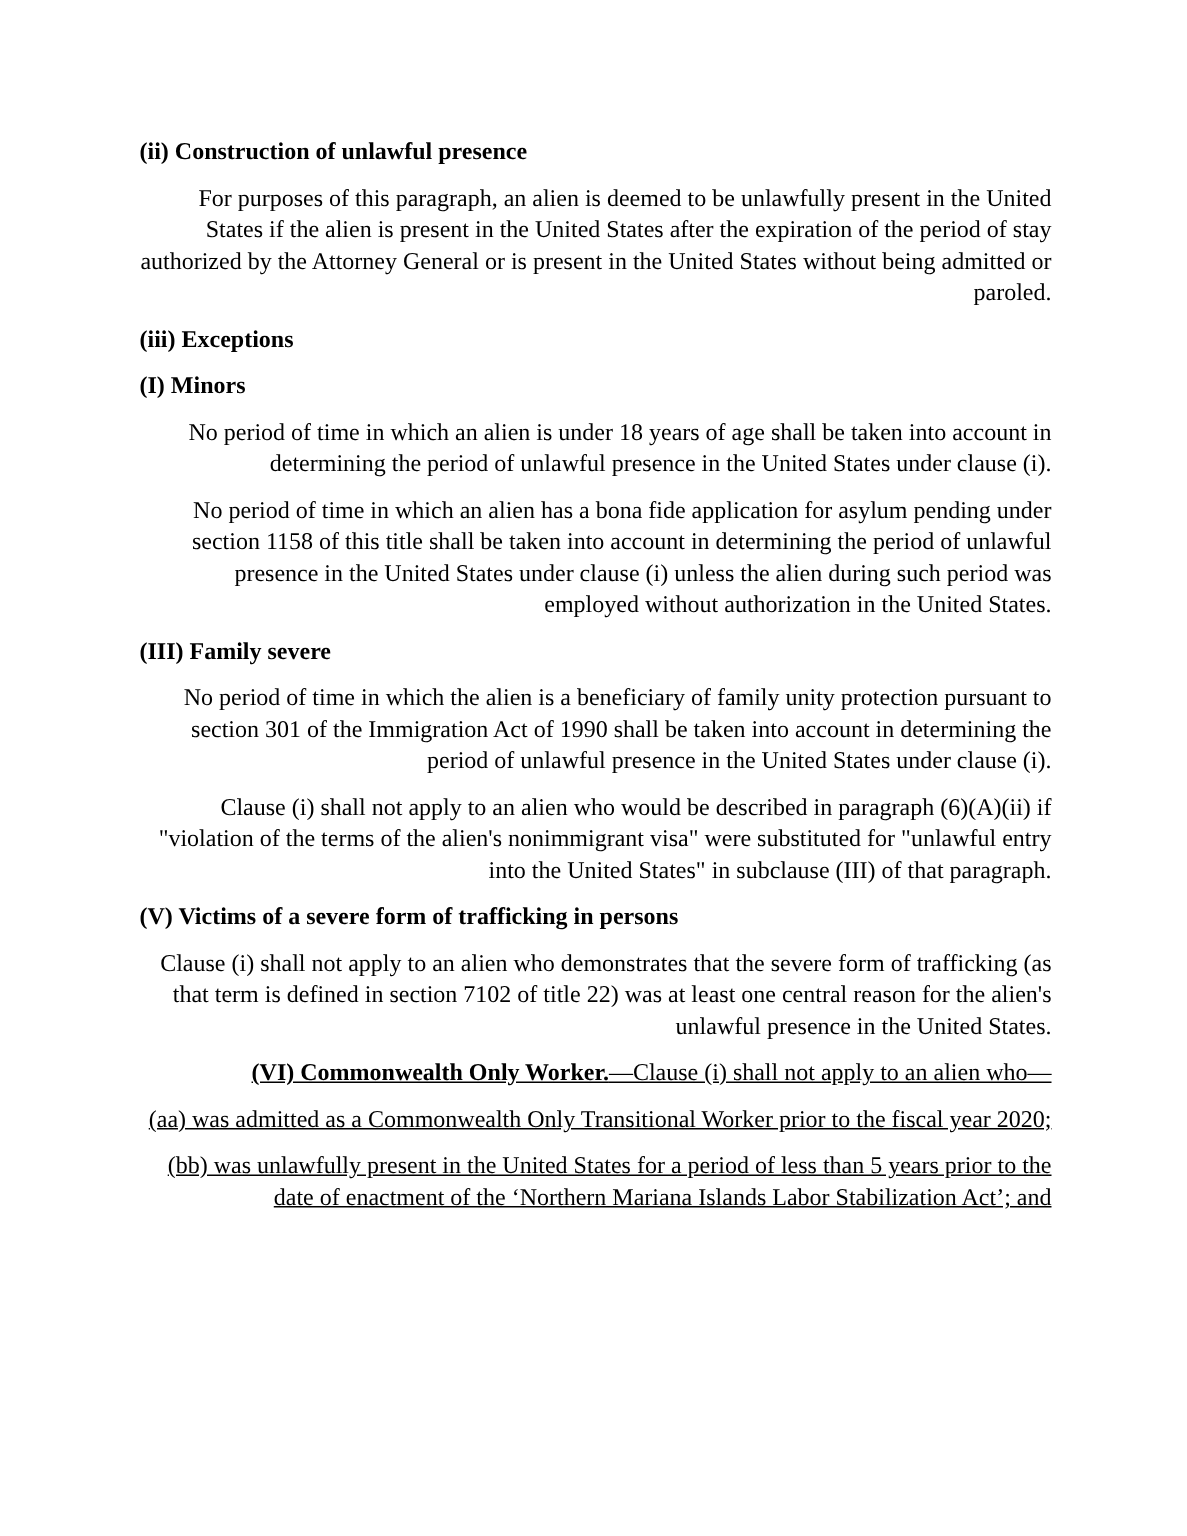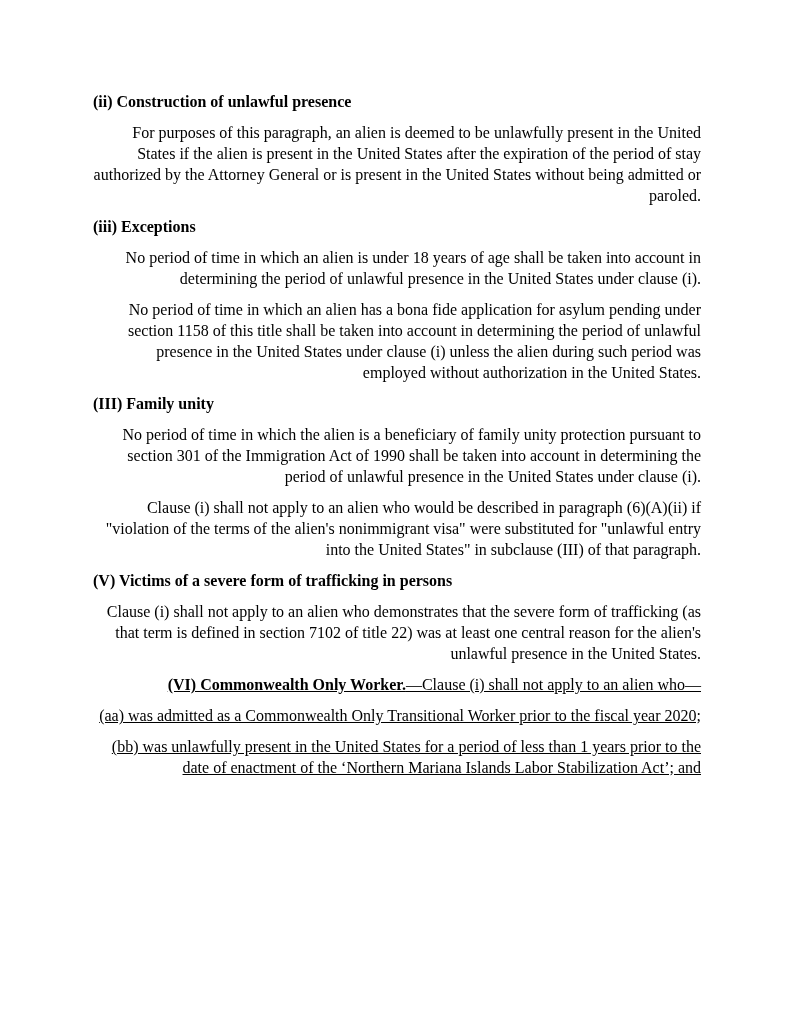--- a/index.html
+++ b/index.html
@@ -45,38 +45,39 @@
 
 <div class="page">
   <div class="content">
 
     <div class="h">(ii) Construction of unlawful presence</div>
 
     <div class="p">For purposes of this paragraph, an alien is deemed to be unlawfully present in the United States if the alien is present in the United States after the expiration of the period of stay authorized by the Attorney General or is present in the United States without being admitted or paroled.</div>
 
     <div class="h">(iii) Exceptions</div>
 
+    <div class="h">(I) Minors</div>
 
     <div class="p">No period of time in which an alien is under 18 years of age shall be taken into account in determining the period of unlawful presence in the United States under clause (i).</div>
 
 
     <div class="p">No period of time in which an alien has a bona fide application for asylum pending under section 1158 of this title shall be taken into account in determining the period of unlawful presence in the United States under clause (i) unless the alien during such period was employed without authorization in the United States.</div>
 
-    <div class="h">(III) Family unity</div>
+    <div class="h">(III) Family severe</div>
 
     <div class="p">No period of time in which the alien is a beneficiary of family unity protection pursuant to section 301 of the Immigration Act of 1990 shall be taken into account in determining the period of unlawful presence in the United States under clause (i).</div>
 
 
     <div class="p">Clause (i) shall not apply to an alien who would be described in paragraph (6)(A)(ii) if "violation of the terms of the alien's nonimmigrant visa" were substituted for "unlawful entry into the United States" in subclause (III) of that paragraph.</div>
 
     <div class="h">(V) Victims of a severe form of trafficking in persons</div>
 
     <div class="p">Clause (i) shall not apply to an alien who demonstrates that the severe form of trafficking (as that term is defined in section 7102 of title 22) was at least one central reason for the alien's unlawful presence in the United States.</div>
 
     <div class="p u"><span class="b">(VI) Commonwealth Only Worker.</span><span>—Clause (i) shall not apply to an alien who—</span></div>
 
     <div class="p u">(aa) was admitted as a Commonwealth Only Transitional Worker prior to the fiscal year 2020;</div>
 
-    <div class="p u">(bb) was unlawfully present in the United States for a period of less than 1 years prior to the date of enactment of the ‘Northern Mariana Islands Labor Stabilization Act’; and</div>
+    <div class="p u">(bb) was unlawfully present in the United States for a period of less than 5 years prior to the date of enactment of the ‘Northern Mariana Islands Labor Stabilization Act’; and</div>
 
 
   </div>
 </div>
 
 </body></html>

